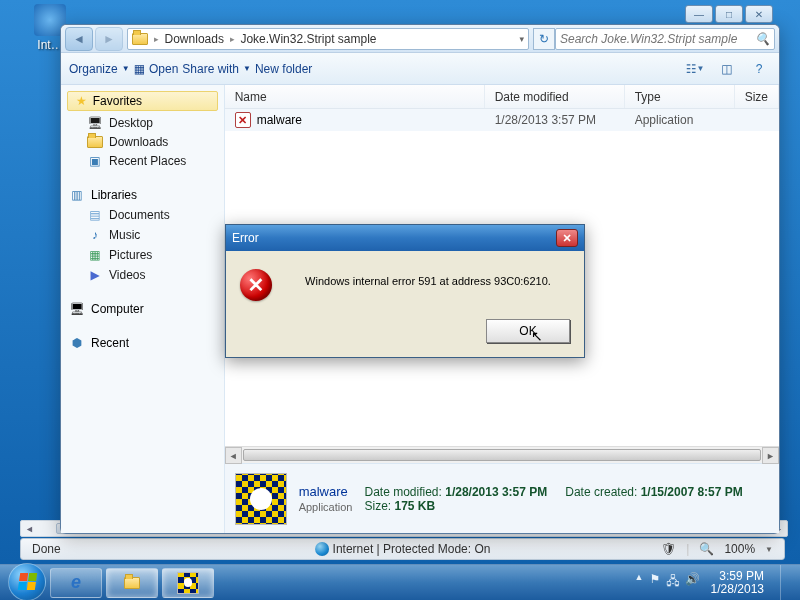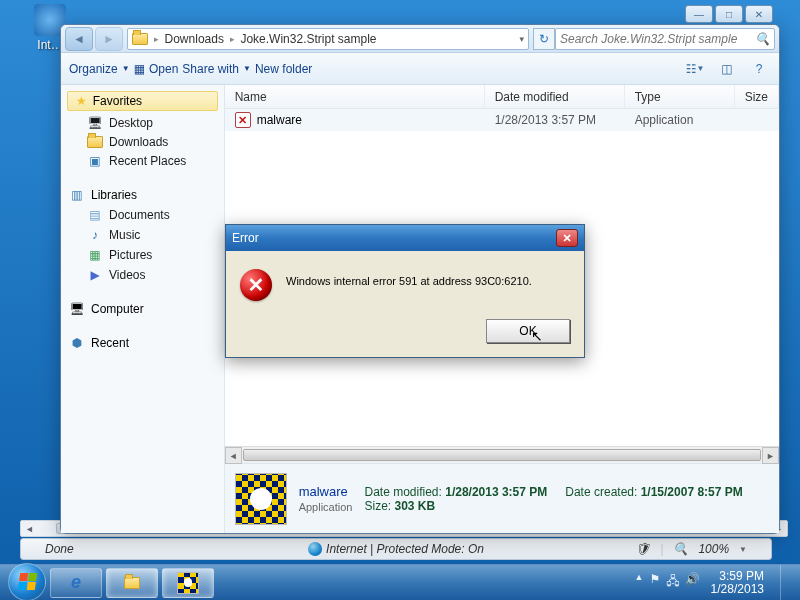--- a/index.html
+++ b/index.html
@@ -86,23 +86,23 @@
 }
 .thumb-ico { width:52px; height:52px; background: repeating-conic-gradient(#f4d000 0 25%, #001a6b 0 50%) 0/12px 12px; border:1px solid #bbb; position:relative; }
 .thumb-ico::after { content:""; position:absolute; inset:28% 28% 28% 28%; background:#fff; border-radius:50%; }
 .details-text { display:flex; flex-direction:column; gap:2px; }
 .details-title { font-size:13px; color:#003399; }
 .details-sub { color:#666; font-size:11px; }
 .details-meta { display:flex; gap: 18px; color:#14532d; }
 
 
 .ie-status {
-  position:absolute; left:20px; right:28px; bottom:40px; height:22px;
+  position:absolute; left:20px; right:15px; bottom:40px; height:22px;
   background: linear-gradient(180deg,#f4f7fa,#e2e9f0); border:1px solid #b8c7d6; border-radius:3px;
-  display:flex; align-items:center; padding:0 24px; gap:10px; font-size:11px; color:#333;font-style:italic;
+  display:flex; align-items:center; padding:0 11px; gap:10px; font-size:11px; color:#333;
 }
 .ie-status .center { position:absolute; left:50%; transform:translateX(-50%); display:flex; align-items:center; gap:4px; }
 .ie-status .right { margin-left:auto; display:flex; align-items:center; gap:10px; }
 .ie-hscroll { position:absolute; left:20px; right:12px; bottom:63px; height:17px; background:#eef2f6; border:1px solid #c8d4e0; border-radius:2px; display:flex; }
 .ie-hscroll .thumb2 { flex:1; margin:2px 18px; background:linear-gradient(180deg,#e8eef5,#c9d6e4); border:1px solid #adc0d4; border-radius:2px; }
 .ie-hscroll .arr { width:17px; display:flex;align-items:center;justify-content:center; color:#667; font-size:9px; }
 
 
 .dialog {
   position:absolute; left:225px; top:224px; width:360px;
@@ -118,21 +118,21 @@
   width:22px; height:18px; background: linear-gradient(180deg,#e88,#c33);
   border:1px solid #722; border-radius:3px; color:#fff; display:flex;align-items:center;justify-content:center; font-size:11px; font-weight:bold;
 }
 .dlg-body { padding:18px 14px 14px; display:flex; gap:14px; align-items:flex-start; }
 .err-icon {
   width:32px; height:32px; border-radius:50%;
   background: radial-gradient(circle at 30% 30%, #f77, #c00 60%, #800);
   display:flex; align-items:center; justify-content:center; color:#fff; font-size:20px; font-weight:bold;
   box-shadow: inset -2px -2px 4px rgba(0,0,0,0.3), 0 1px 2px rgba(0,0,0,0.3);
 }
-.dlg-msg { flex:1; font-size:11px; color:#000; padding-top:6px; }
+.dlg-msg { flex:1; font-size:11px; color:#000; padding-top:6px;text-align:center; }
 .dlg-buttons { padding: 4px 14px 14px; display:flex; justify-content:flex-end; }
 .dlg-btn {
   width:84px; height:24px; background:linear-gradient(180deg,#fefefe,#e0e0e0);
   border:1px solid #888; box-shadow: 1px 1px 0 #555; font-size:11px;
   display:flex;align-items:center;justify-content:center; position:relative;
 }
 .cursor { position:absolute; left:44px; top:8px; font-size:14px; pointer-events:none; }
 
 
 .taskbar {
@@ -325,21 +325,21 @@
         <div class="thumb-ico"></div>
         <div class="details-text">
           <div>
             <span class="details-title">malware</span>
           </div>
           <div class="details-sub">Application</div>
         </div>
         <div class="details-meta">
           <div>
             <div><span>Date modified:</span> <b>1/28/2013 3:57 PM</b></div>
-            <div><span>Size:</span> <b>303 KB</b></div>
+            <div><span>Size:</span> <b>175 KB</b></div>
           </div>
           <div>
             <div><span>Date created:</span> <b>1/15/2007 8:57 PM</b></div>
           </div>
         </div>
       </div>
     </div>
   </div>
 </div>
 

